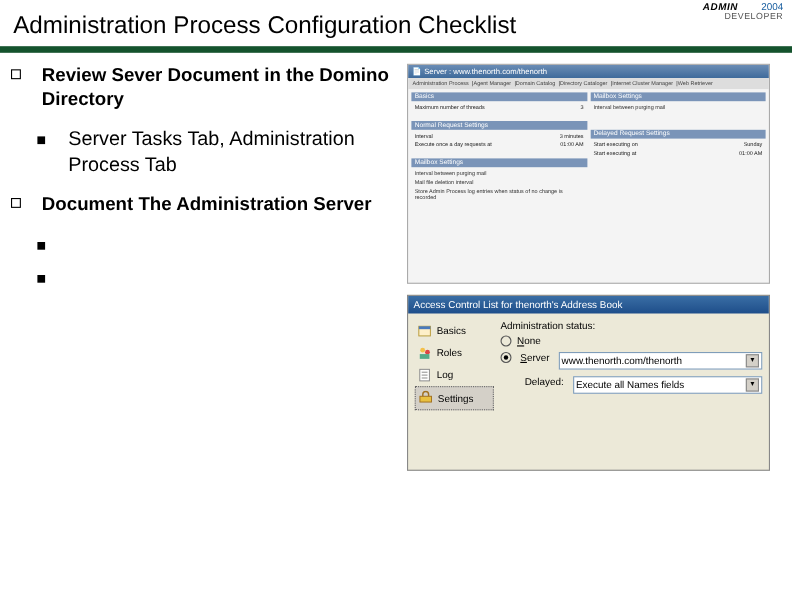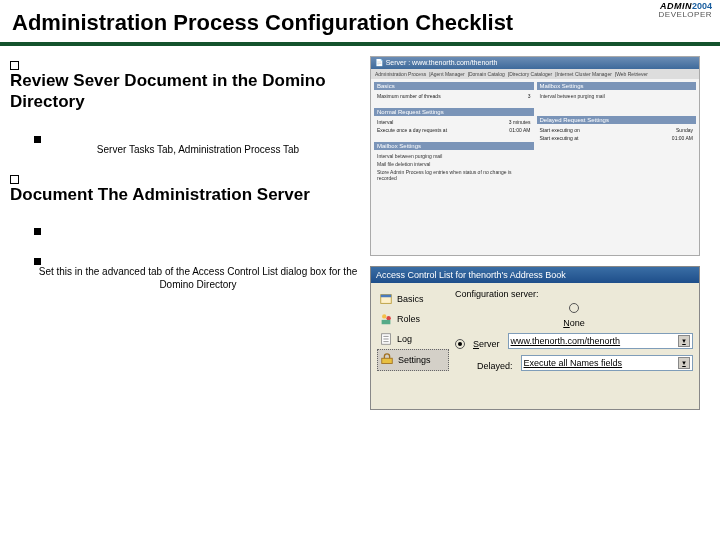--- a/index.html
+++ b/index.html
@@ -6,63 +6,63 @@
   body {
     width: 720px;
     height: 540px;
     background: #fff;
     font-family: Verdana, Geneva, sans-serif;
     position: relative;
     overflow: hidden;
   }
   .title {
     font-size: 22px;
-    font-weight: bold;
+    font-weight: normal;
     padding: 10px 12px 6px 12px;
-    border-bottom: 4px solid #14532d;
+    border-bottom: 6px solid #14532d;
     color: #000;
   }
   .logo {
     position: absolute;
     top: 2px;
     right: 8px;
     font-family: Arial, sans-serif;
     font-size: 9px;
     line-height: 1;
     text-align: right;
   }
   .logo .top {
     font-weight: bold;
     letter-spacing: 0.5px;
     font-style: italic;
   }
   .logo .yr {
     color: #1a5fa0;
-    font-weight: bold;
+    font-weight: normal;
+    padding-left: 21px;
   }
   .logo .bot {
     color: #555;
     font-size: 8px;
     letter-spacing: 0.5px;
   }
   .content {
     display: flex;
     padding: 10px 10px 10px 10px;
   }
   .left {
     width: 360px;
     padding-right: 8px;
   }
   .right {
     width: 330px;
   }
   .row {
     display: flex;
     margin-bottom: 14px;
-    flex-direction: column;
   }
   .bullet-col {
     width: 28px;
     flex-shrink: 0;
     padding-top: 2px;
   }
   .bullet-col2 {
     width: 28px;
     flex-shrink: 0;
     padding-top: 4px;
@@ -80,23 +80,22 @@
     background: #000;
     display: block;
     margin-top: 5px;
   }
   .l1 {
     font-size: 17px;
     font-weight: bold;
     line-height: 1.25;
   }
   .l2 {
-    font-size: 10px;
+    font-size: 18px;
     line-height: 1.3;
-    text-align: center;
   }
   .indent1 { padding-left: 0; }
   .indent2 { padding-left: 24px; }
 
   
   .shot1 {
     border: 1px solid #aaa;
     background: #f4f4f4;
     font-size: 6px;
     font-family: Tahoma, sans-serif;
@@ -137,21 +136,21 @@
   .shot1 .line { padding: 1px 3px; font-size: 5px; color: #333; }
   .shot1 .kv { display: flex; justify-content: space-between; padding: 1px 3px; font-size: 5px; }
 
   
   .shot2 {
     border: 1px solid #888;
     background: #ece9d8;
     font-family: Tahoma, sans-serif;
     font-size: 9px;
     color: #000;
-    height: 144px;
+    height: 160px;
     overflow: hidden;
   }
   .shot2 .titlebar {
     background: linear-gradient(#3a6ea5, #1e4e8a);
     color: #fff;
     padding: 3px 5px;
     font-size: 9px;
   }
   .shot2 .body {
     display: flex;
@@ -170,40 +169,39 @@
   }
   .shot2 .side .item.sel {
     background: #d4d0c8;
     border: 1px dotted #666;
   }
   .shot2 .icon {
     width: 14px; height: 14px; display: inline-block; flex-shrink: 0;
   }
   .shot2 .main { flex: 1; }
   .shot2 .label { font-size: 9px; margin-bottom: 4px; }
-  .shot2 .radio-row { display: flex; align-items: center; gap: 5px; margin-bottom: 5px; font-size: 9px; flex-direction: column; }
+  .shot2 .radio-row { display: flex; align-items: center; gap: 5px; margin-bottom: 5px; font-size: 9px; }
   .shot2 .radio {
     width: 10px; height: 10px; border: 1px solid #555; border-radius: 50%; display: inline-block; position: relative;
   }
   .shot2 .radio.checked::after {
     content: ""; width: 4px; height: 4px; background: #000; border-radius: 50%; position: absolute; top: 2px; left: 2px;
   }
   .shot2 .combo {
     display: flex; align-items: center;
     background: #fff; border: 1px solid #7f9db9;
     height: 16px; font-size: 9px; padding: 0 2px;
     flex: 1;
     justify-content: space-between;
-    text-decoration: underline;
   }
   .shot2 .combo .arrow {
     width: 12px; height: 12px; background: #d4d0c8; border: 1px solid #888;
     font-size: 7px; text-align: center; line-height: 10px;
   }
-  .shot2 .row2 { display: flex; align-items: flex-end; gap: 8px; margin-bottom: 6px; }
+  .shot2 .row2 { display: flex; align-items: flex-start; gap: 8px; margin-bottom: 6px; }
 </style>
 </head>
 <body>
 
 <div class="logo">
   <div><span class="top">ADMIN</span><span class="yr">2004</span></div>
   <div class="bot">DEVELOPER</div>
 </div>
 
 <h1 class="title">Administration Process Configuration Checklist</h1>
@@ -235,21 +233,20 @@
     <div class="row indent2">
       <div class="bullet-col2">
           <span class="solid-sq"></span>
         </div>
     </div>
 
     <div class="row indent2">
       <div class="bullet-col2">
           <span class="solid-sq"></span>
         </div>
-      <div class="l2">Set this in the advanced tab of the Access Control List dialog box for the Domino Directory</div>
     </div>
 
   </div>
 
   <div class="right">
 
     <div class="shot1">
       <div class="titlebar">📄 <span>Server : www.thenorth.com/thenorth</span></div>
       <div class="tabs">
         <span>Administration Process</span>|<span>Agent Manager</span>|<span>Domain Catalog</span>|<span>Directory Cataloger</span>|<span>Internet Cluster Manager</span>|<span>Web Retriever</span>
@@ -333,21 +330,21 @@
             <span class="icon">
               <svg viewBox="0 0 16 16">
                   <rect x="2" y="6" width="12" height="6" fill="#e8c040" stroke="#a07020"></rect>
                   <path d="M5 6 V4 a3 3 0 0 1 6 0 V6" fill="none" stroke="#a07020" stroke-width="1.5"></path>
                 </svg>
             </span>
             <span>Settings</span>
           </div>
         </div>
         <div class="main">
-          <div class="label">Configuration server:</div>
+          <div class="label">Administration status:</div>
           <div class="radio-row">
             <span class="radio"></span>
             <span><u>N</u>one</span>
           </div>
           <div class="row2">
             <span class="radio checked"></span>
             <span><u>S</u>erver</span>
             <div class="combo">
               <span>www.thenorth.com/thenorth</span>
               <span class="arrow">▾</span>

